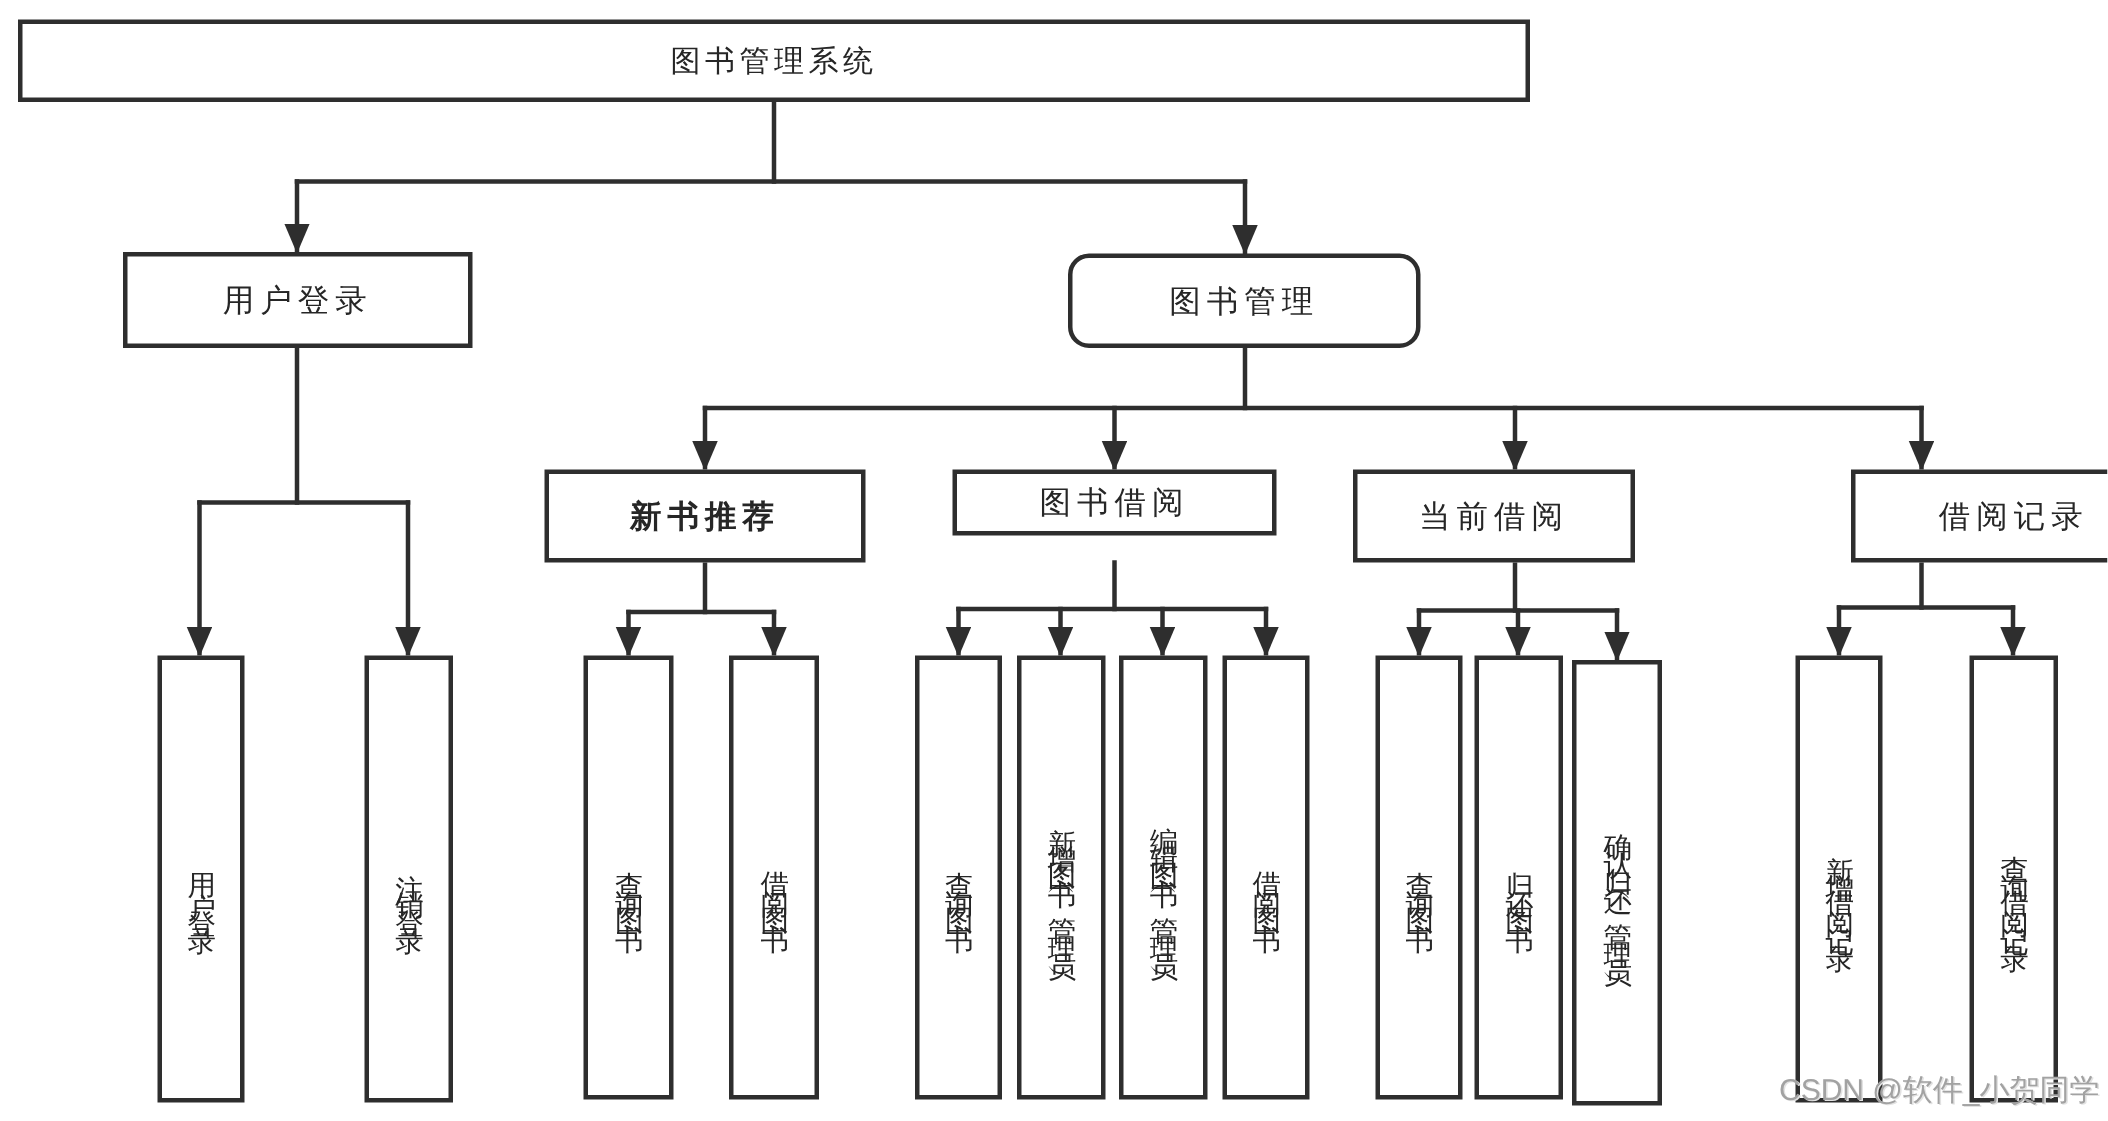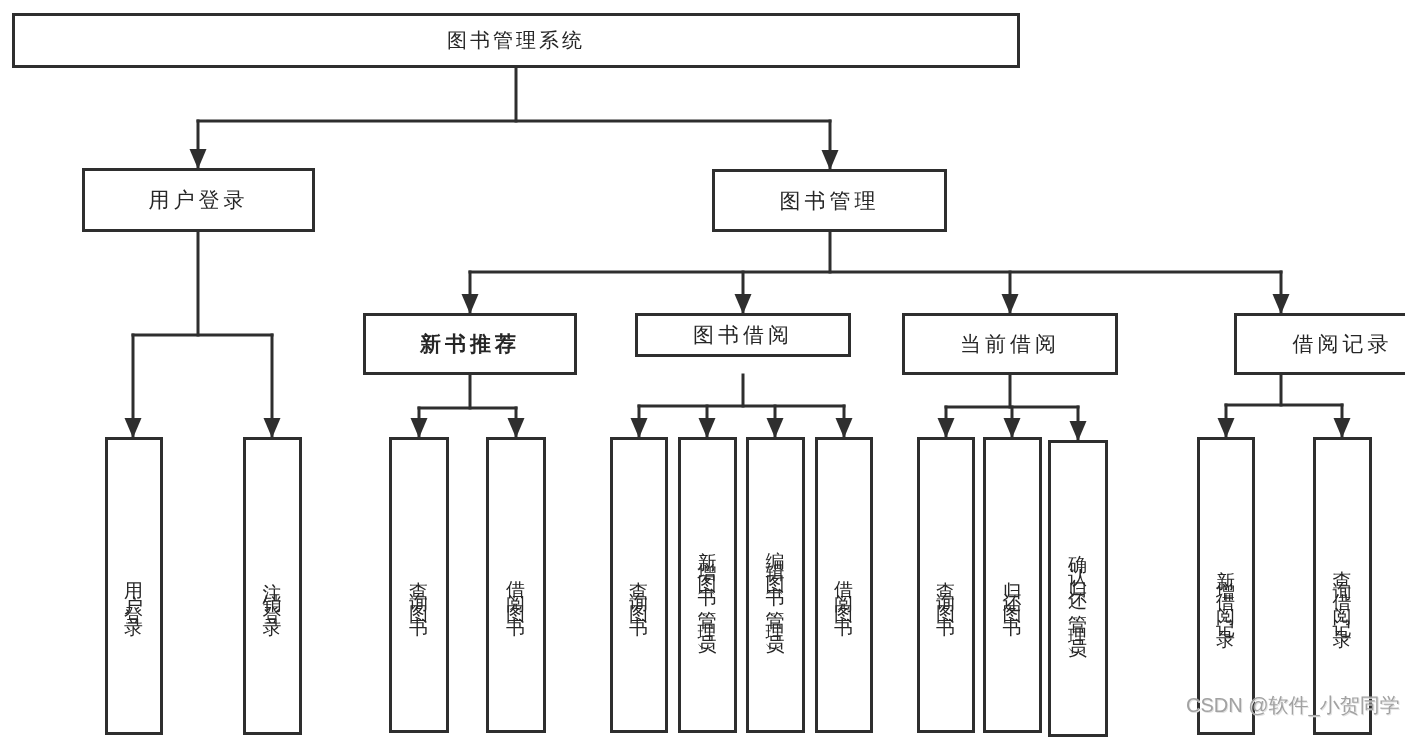--- a/index.html
+++ b/index.html
@@ -46,21 +46,21 @@
     writing-mode: vertical-rl;
     text-orientation: mixed;
     font-size: 19px;
     letter-spacing: 12px;
     line-height: 1;
     padding-top: 10px; 
   }
   .watermark {
     position: absolute;
     left: 1186px;
-    top: 692px;
+    top: 713px;
     width: 215px;
     font-size: 20px;
     color: #a2a2a2;
     text-shadow: 1px 1px 0 #e2e2e2;
     white-space: nowrap;
     z-index: 10;
   }
 </style>
 </head>
 <body>
@@ -113,25 +113,25 @@
       <path d="M1281,375 V405"></path>
       <path d="M1226,405 H1342"></path>
       <path d="M1226,405 V437" marker-end="url(#arrow)"></path>
       <path d="M1342,405 V437" marker-end="url(#arrow)"></path>
     </g>
   </svg>
 
   <div class="node h-node root-node" style="left:12px; top:13px; width:1008px; height:55px;">图书管理系统</div>
 
   <div class="node h-node" style="left:82px; top:168px; width:233px; height:64px;">用户登录</div>
-  <div class="node h-node" style="left:712px; top:169px; width:235px; height:63px;">图书管理</div>
+  <div class="node h-node" style="left:712px; top:169px; width:235px; height:63px;border-radius:14px;">图书管理</div>
 
   <div class="node h-node" style="left:363px; top:313px; width:214px; height:62px;font-weight:bold;">新书推荐</div>
   <div class="node h-node" style="left:635px; top:313px; width:216px; height:44px;">图书借阅</div>
-  <div class="node h-node" style="left:902px; top:313px; width:216px; height:62px;">当前借阅</div>
+  <div class="node h-node" style="left:902px; top:313px; width:188px; height:62px;">当前借阅</div>
   <div class="node h-node" style="left:1234px; top:313px; width:217px; height:62px;">借阅记录</div>
 
   <div class="node v-node" style="left:105px; top:437px; width:58px; height:298px;">用户登录</div>
   <div class="node v-node" style="left:243px; top:437px; width:59px; height:298px;">注销登录</div>
 
   <div class="node v-node" style="left:389px; top:437px; width:60px; height:296px;">查询图书</div>
   <div class="node v-node" style="left:486px; top:437px; width:60px; height:296px;">借阅图书</div>
 
   <div class="node v-node" style="left:610px; top:437px; width:58px; height:296px;">查询图书</div>
   <div class="node v-node" style="left:678px; top:437px; width:59px; height:296px;">新增图书（管理员）</div>

